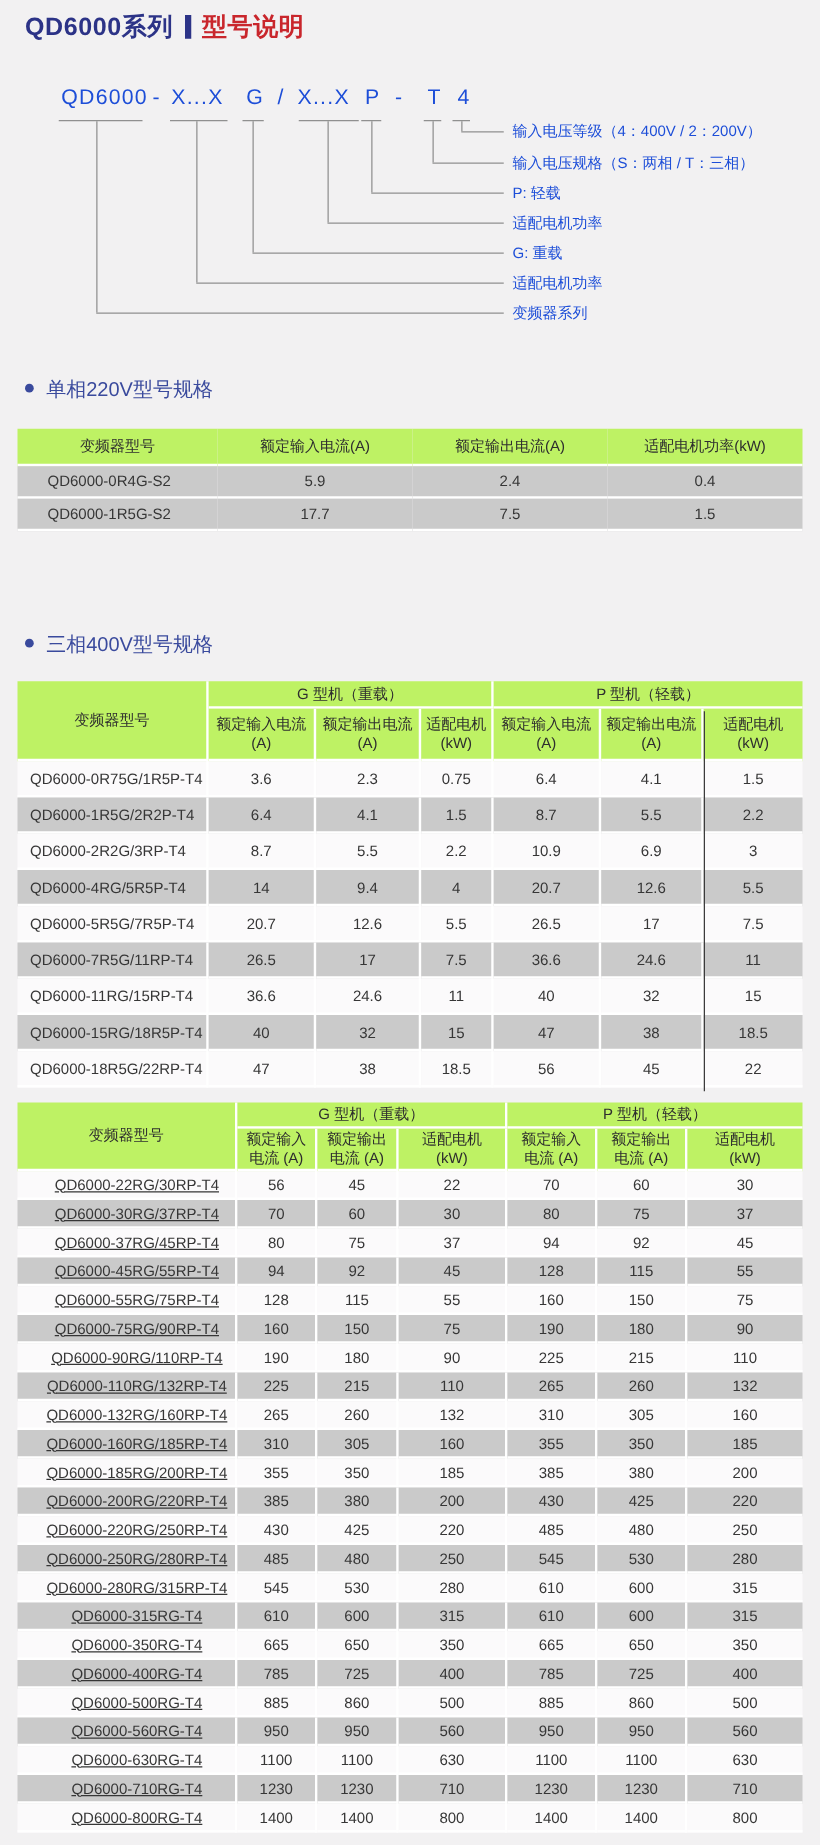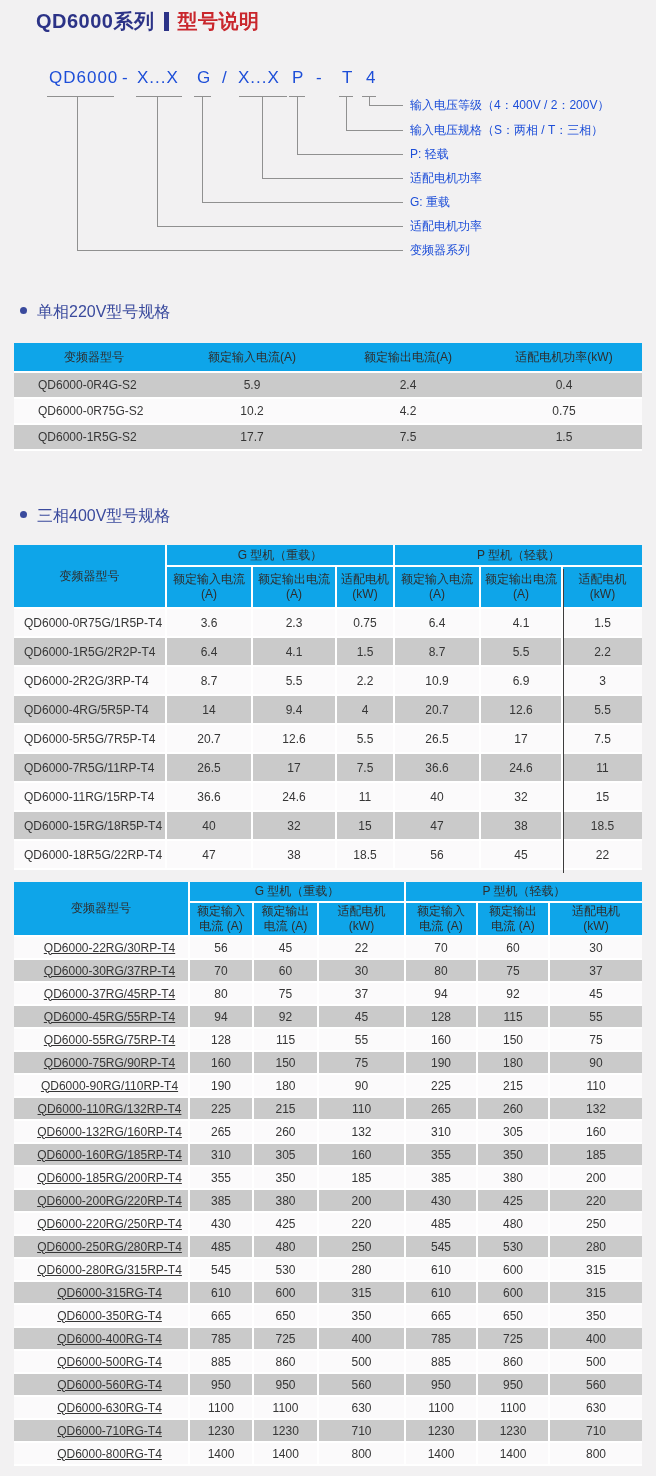--- a/index.html
+++ b/index.html
@@ -3,36 +3,36 @@
 <meta charset="utf-8">
 <style>
   html,body{margin:0;padding:0;}
   body{
     width:656px;height:1476px;position:relative;overflow:hidden;
     background:#f2f1f2;
     font-family:"Liberation Sans","DejaVu Sans",sans-serif;
     color:#363636;
   }
   
-  .title{position:absolute;left:36px;top:8px;font-size:20px;font-weight:600;letter-spacing:.5px;white-space:nowrap;}
+  .title{position:absolute;left:20px;top:8px;font-size:20px;font-weight:600;letter-spacing:.5px;white-space:nowrap;}
   .t-blue{color:#2c3387;}
   .t-bar{display:inline-block;width:5px;height:19px;background:#2c3387;margin:0 9px;vertical-align:-3px;}
   .t-red{color:#c9262c;}
   
   .diagram{position:absolute;left:0;top:60px;width:656px;height:212px;}
   .code-seg{position:absolute;top:8px;font-size:17px;color:#1d4ed8;letter-spacing:1px;white-space:nowrap;}
   .dline{position:absolute;background:#909090;}
   .dlabel{position:absolute;left:410px;height:16px;line-height:16px;font-size:12px;color:#1d4ed8;white-space:nowrap;}
   
   .sec-heading{position:absolute;left:20px;font-size:16px;color:#3a4a9d;white-space:nowrap;}
   .bullet{display:inline-block;width:7px;height:7px;border-radius:50%;background:#3a4a9d;margin-right:10px;vertical-align:3px;}
   
   table{border-collapse:separate;border-spacing:0;table-layout:fixed;width:628px;font-size:12px;color:#363636;position:absolute;left:14px;}
   th,td{box-sizing:border-box;text-align:center;vertical-align:middle;overflow:hidden;white-space:nowrap;}
-  th{background:#0ea5e9;font-weight:400;color:#2e2e2e;}
+  th{background:#bef264;font-weight:400;color:#2e2e2e;}
   td{border-bottom:2px solid #fff;}
   tr.gray td{background:#cacaca;}
   tr.light td{background:#fbfafb;}
   
   .t1{top:343px;}
   .t1 th{height:30px;border-bottom:2px solid #fff;}
   .t1 td{height:26px;}
   .t1 .model{text-align:left;padding-left:24px;}
   
   .t2 th,.t2 td,.t3 th,.t3 td{border-right:2px solid #fff;}
@@ -121,26 +121,20 @@
         <th>适配电机功率(kW)</th>
       </tr>
     </thead>
   <tbody id="t1-body">
       <tr class="gray">
         <td class="model">QD6000-0R4G-S2</td>
         <td class="val">5.9</td>
         <td class="val">2.4</td>
         <td class="val">0.4</td>
       </tr>
-      <tr class="light">
-        <td class="model">QD6000-0R75G-S2</td>
-        <td class="val">10.2</td>
-        <td class="val">4.2</td>
-        <td class="val">0.75</td>
-      </tr>
       <tr class="gray">
         <td class="model">QD6000-1R5G-S2</td>
         <td class="val">17.7</td>
         <td class="val">7.5</td>
         <td class="val">1.5</td>
       </tr>
     </tbody>
 </table>
 
 <div class="sec-heading" style="top:506px">

